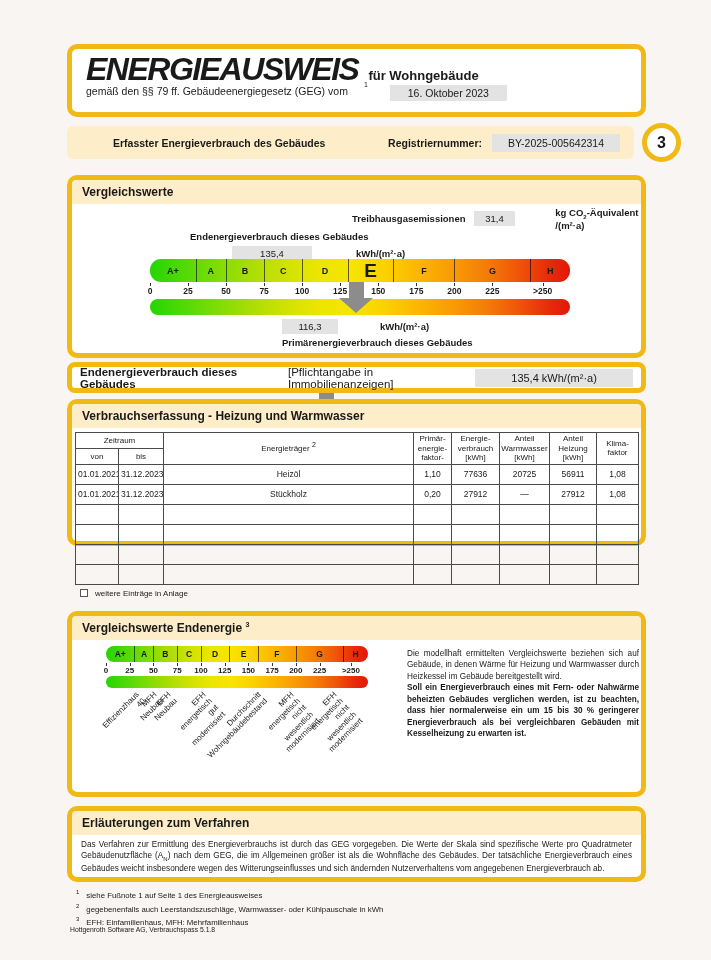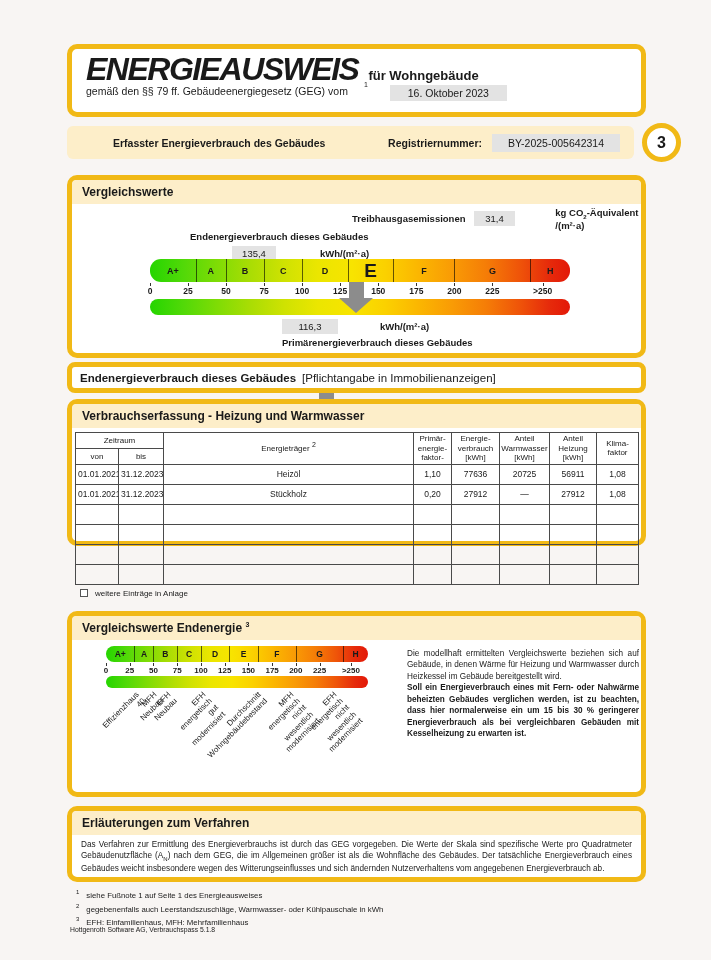--- a/index.html
+++ b/index.html
@@ -34,21 +34,21 @@
 
   
   #p1{left:67px;top:175px;width:579px;height:183px;}
   .pcontent{position:relative;width:100%;}
   #p1 .pcontent{height:148px;}
   .small-bold{font-size:9.5px;font-weight:bold;}
   #ghg-line{position:absolute;left:248px;top:3px;display:flex;align-items:center;gap:8px;font-size:9.5px;}
   #ghg-line .graybox{width:56px;padding:2px 0;font-weight:normal;}
   #end-label{position:absolute;left:118px;top:27px;}
   #end-value-line{position:absolute;left:160px;top:42px;display:flex;align-items:center;gap:12px;font-size:9.5px;}
-  #end-value-line .graybox{width:44px;padding:2px 0;font-weight:normal;}
+  #end-value-line .graybox{width:80px;padding:2px 0;font-weight:normal;}
   #pv-line{position:absolute;left:210px;top:115px;display:flex;align-items:center;gap:10px;font-size:9.5px;}
   #pv-line .graybox{width:56px;padding:2px 0;font-weight:normal;}
   #pv-label{position:absolute;left:210px;top:133px;}
 
   
   .scale-area{position:absolute;}
   .band{position:relative;border-radius:11px;background:var(--scalegrad);}
   .band .divider{position:absolute;top:0;bottom:0;width:1px;background:rgba(0,0,0,.6);}
   .band .letter{position:absolute;top:50%;transform:translate(-50%,-50%);font-weight:bold;font-size:9px;}
   .band .letter.current{font-size:19px;}
@@ -205,20 +205,21 @@
         <span class="graybox">116,3</span>
         <span class="bold">kWh/(m²·a)</span>
       </div>
       <div id="pv-label" class="small-bold">Primärenergieverbrauch dieses Gebäudes</div>
     </div>
   </div>
 
   <div class="panel" id="pflicht-bar">
     <span class="lbl">Endenergieverbrauch dieses Gebäudes</span>
     <span class="brk">[Pflichtangabe in Immobilienanzeigen]</span>
+    <span class="graybox" id="pflicht-value">135,4 kWh/(m²·a)</span>
   </div>
 
   <div class="panel" id="p2">
     <div class="strip">Verbrauchserfassung - Heizung und Warmwasser</div>
     <table id="consumption-table">
       <colgroup>
         <col style="width:43px">
           <col style="width:45px">
           <col style="width:250px">
           <col style="width:38px">

